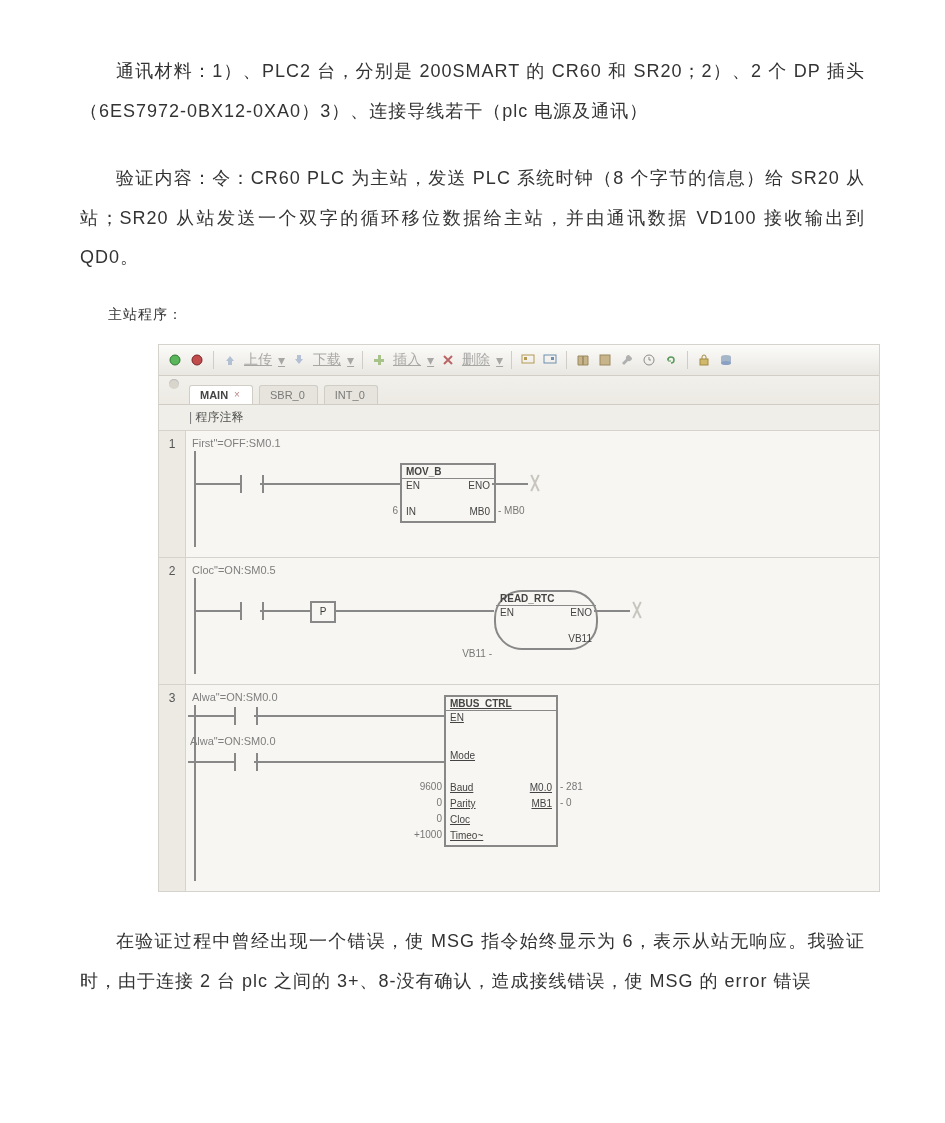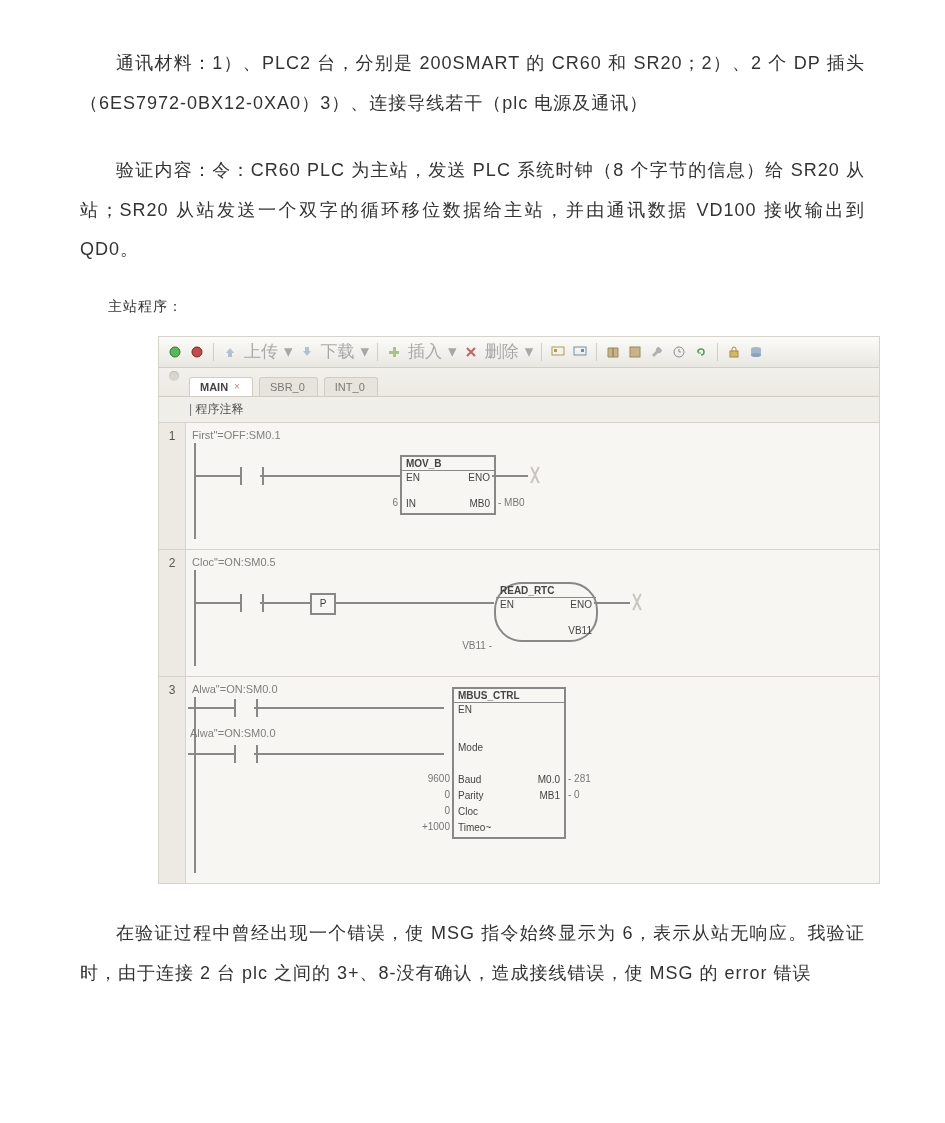--- a/index.html
+++ b/index.html
@@ -5,20 +5,21 @@
     body {
       margin: 0;
       padding: 0;
       font-family: "Microsoft YaHei", "SimSun", sans-serif;
       background: #fff;
       color: #333;
       width: 945px;
     }
     .page {
       padding: 44px 80px 40px 80px;
+      margin-top: 8px;
     }
     .para {
       font-size: 18px;
       line-height: 2.2;
       text-indent: 2em;
       margin: 0 0 28px 0;
       letter-spacing: 1px;
       text-align: justify;
     }
     .section-head {
@@ -43,21 +44,21 @@
       display: flex;
       align-items: center;
       gap: 6px;
       padding: 4px 8px;
       background: linear-gradient(#fbfbf9, #e9e7e1);
       border-bottom: 1px solid #d0cec7;
       height: 22px;
     }
     .tb-icon { display:inline-flex; align-items:center; justify-content:center; width:16px; height:16px; }
     .tb-sep { width:1px; height:18px; background:#cfcdc5; margin:0 2px; }
-    .tb-text { color:#777; font-size:17px; }
+    .tb-text { color:#777; font-size:14px;text-decoration:underline; }
     .tb-disabled { opacity:.6; }
     .tb-lock { filter: saturate(.8); }
 
     .tabbar {
       display:flex;
       align-items:flex-end;
       padding: 4px 8px 0 30px;
       background: linear-gradient(#f2f0eb,#eceae3);
       height: 24px;
       border-bottom: 1px solid #cfcdc6;
@@ -355,21 +356,21 @@
 
         <div class="hwire" style="left:2px; top:30px; width:46px;"></div>
         <div class="contact" style="left:48px; top:22px;"></div>
         <div class="hwire" style="left:68px; top:30px; width:190px;"></div>
 
         <div style="position:absolute; left:4px; top:50px;" class="cmt">Alwa"=ON:SM0.0</div>
         <div class="hwire" style="left:2px; top:76px; width:46px;"></div>
         <div class="contact" style="left:48px; top:68px;"></div>
         <div class="hwire" style="left:68px; top:76px; width:190px;"></div>
 
-        <div class="fbox" style="left:266px; top:10px; width:110px;">
+        <div class="fbox" style="left:258px; top:10px; width:110px;text-decoration:underline;">
           <div class="fb-title">MBUS_CTRL</div>
           <div class="fb-row">
             <span class="fb-left">EN</span>
             <span class="fb-right"></span>
           </div>
           <div class="fb-row" style="height:20px;"></div>
           <div class="fb-row">
             <span class="fb-left">Mode</span>
             <span class="fb-right"></span>
           </div>

